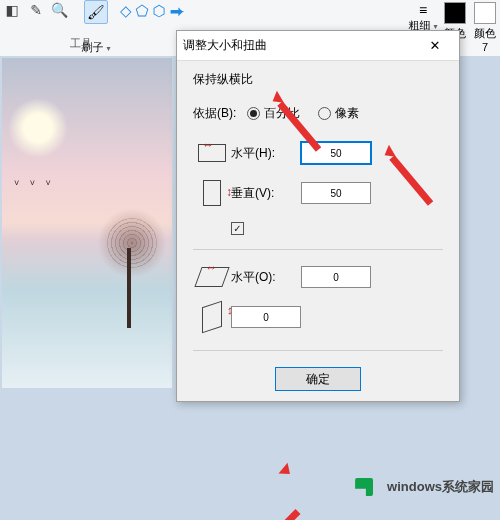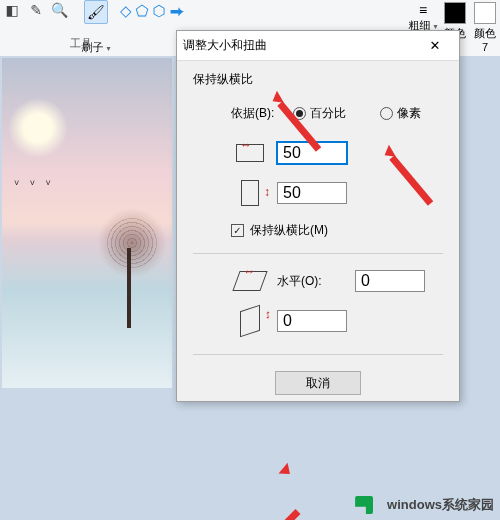--- a/index.html
+++ b/index.html
@@ -41,55 +41,55 @@
   .birds { position: absolute; left: 12px; top: 120px; font-size: 9px; color: #2d2a2a; letter-spacing: 4px; }
 
   
   .dialog { position: absolute; left: 176px; top: 30px; width: 284px; height: 372px; background: #f0f0f0; border: 1px solid #a0a0a0; box-shadow: 2px 2px 8px rgba(0,0,0,0.25); }
   .titlebar { height: 30px; background: #fff; display: flex; align-items: center; padding: 0 6px; border-bottom: 1px solid #ddd; }
   .titlebar .title { flex: 1; font-size: 12px; }
   .titlebar .close { width: 36px; height: 24px; display: flex; align-items: center; justify-content: center; font-size: 13px; }
 
   .section { padding: 10px 16px 6px 16px; }
   .section-title { margin-bottom: 10px; }
-  .row { display: flex; align-items: center; gap: 8px; margin-bottom: 10px; min-height: 30px; margin-left: 38px; }
+  .row { display: flex; align-items: center; margin-bottom: 10px; min-height: 30px; }
   .by-label { width: 54px; }
 
   .radio { display: inline-flex; align-items: center; gap: 4px; }
   .radio-dot { width: 13px; height: 13px; border: 1px solid #555; border-radius: 50%; display: inline-flex; align-items: center; justify-content: center; }
   .radio.selected .radio-dot::after { content: ""; width: 7px; height: 7px; background: #222; border-radius: 50%; display: block; }
 
   .dim-icon { width: 38px; height: 28px; display: flex; align-items: center; justify-content: center; }
   .rect-w { width: 28px; height: 18px; border: 1px solid #444; position: relative; }
   .arr-h { position: absolute; left: 3px; top: -9px; font-size: 12px; color: #c02020; }
   .rect-v { width: 18px; height: 26px; border: 1px solid #444; position: relative; }
   .arr-v { position: absolute; right: -12px; top: 4px; font-size: 12px; color: #c02020; }
 
   .skew-w { width: 28px; height: 20px; border: 1px solid #444; transform: skewX(-20deg); position: relative; }
   .skew-v { width: 20px; height: 26px; border: 1px solid #444; transform: skewY(-18deg); position: relative; }
 
   .field-label { width: 70px; }
-  .val-input { width: 70px; height: 22px; border: 1px solid #888; background: #fff; font-size: 16px; padding: 2px 5px; text-align: left; }
+  .val-input { width: 70px; height: 22px; border: 1px solid #888; background: #fff; font-size: 10px; padding: 2px 5px; text-align: center; }
   .val-input.focused { border: 1px solid #0078d7; outline: 1px solid #0078d7; }
 
   .chk { display: inline-flex; align-items: center; gap: 6px; margin: 4px 0 6px 38px; }
   .chkbox { width: 13px; height: 13px; border: 1px solid #555; display: inline-flex; align-items: center; justify-content: center; font-size: 10px; color: #222; }
 
   .divider { height: 1px; background: #cfcfcf; margin: 2px 16px; }
 
   .btn-row { display: flex; gap: 14px; justify-content: center; padding: 14px 0 0 0; }
   .btn { width: 86px; height: 24px; border: 1px solid #adadad; background: #e1e1e1; display: flex; align-items: center; justify-content: center; font-size: 12px; }
   .btn.primary { border: 1.5px solid #0078d7; }
 
   
   .anno { position: absolute; pointer-events: none; }
   .anno .shaft { position: absolute; background: #e53030; }
   .anno .head { position: absolute; width: 0; height: 0; }
 
-  .watermark { position: absolute; right: 6px; bottom: 6px; display: flex; align-items: flex-end; gap: 14px; font-size: 13px; color: #444; }
+  .watermark { position: absolute; right: 6px; bottom: 24px; display: flex; align-items: flex-end; gap: 14px; font-size: 13px; color: #444; }
   .wm-logo { width: 18px; height: 18px; background: #0fa24a; clip-path: polygon(0 0, 100% 0, 100% 100%, 60% 100%, 60% 60%, 0 60%); border-radius: 2px; }
 </style>
 </head>
 <body>
 
 <div class="ribbon">
   <div class="ribbon-peek">
     <div class="rib-icon">◧</div>
     <div class="rib-icon">✎</div>
     <div class="rib-icon">🔍</div>
@@ -150,35 +150,36 @@
         <span>像素</span>
       </label>
     </div>
 
     <div class="row">
       <span class="dim-icon">
         <span class="rect-w">
             <span class="arr-h">↔</span>
           </span>
       </span>
+      <span class="field-label">水平(H):</span>
       <input class="val-input focused" value="50" style="">
     </div>
 
     <div class="row">
       <span class="dim-icon">
         <span class="rect-v">
             <span class="arr-v">↕</span>
           </span>
       </span>
+      <span class="field-label">垂直(V):</span>
       <input class="val-input" value="50" style="">
     </div>
 
     <label class="chk">
       <span class="chkbox">✓</span>
-      <span>保持纵横比(M)</span>
     </label>
   </div>
 
   <div class="divider"></div>
 
   <div class="section">
 
     <div class="row">
       <span class="dim-icon">
         <span class="skew-w">
@@ -195,22 +196,22 @@
             <span class="arr-v">↕</span>
           </span>
       </span>
       <input class="val-input" value="0" style="">
     </div>
   </div>
 
   <div class="divider"></div>
 
   <div class="btn-row">
-    <div class="btn">
-        <span>取消</span>
+    <div class="btn primary">
+        <span>确定</span>
       </div>
   </div>
 </div>
 
 <div class="anno" style="left:276px; top:98px; width:70px; height:90px;">
   <div class="head" style="left:-4px; top:-6px; border-right:9px solid #e53030; border-top:7px solid transparent; border-bottom:7px solid transparent; transform: rotate(-30deg);"></div>
   <div class="shaft" style="left:4px; top:2px; width:60px; height:7px; transform-origin:left center; transform: rotate(50deg);"></div>
 </div>
 <div class="anno" style="left:388px; top:152px; width:70px; height:90px;">
   <div class="head" style="left:-4px; top:-6px; border-right:9px solid #e53030; border-top:7px solid transparent; border-bottom:7px solid transparent; transform: rotate(-30deg);"></div>

